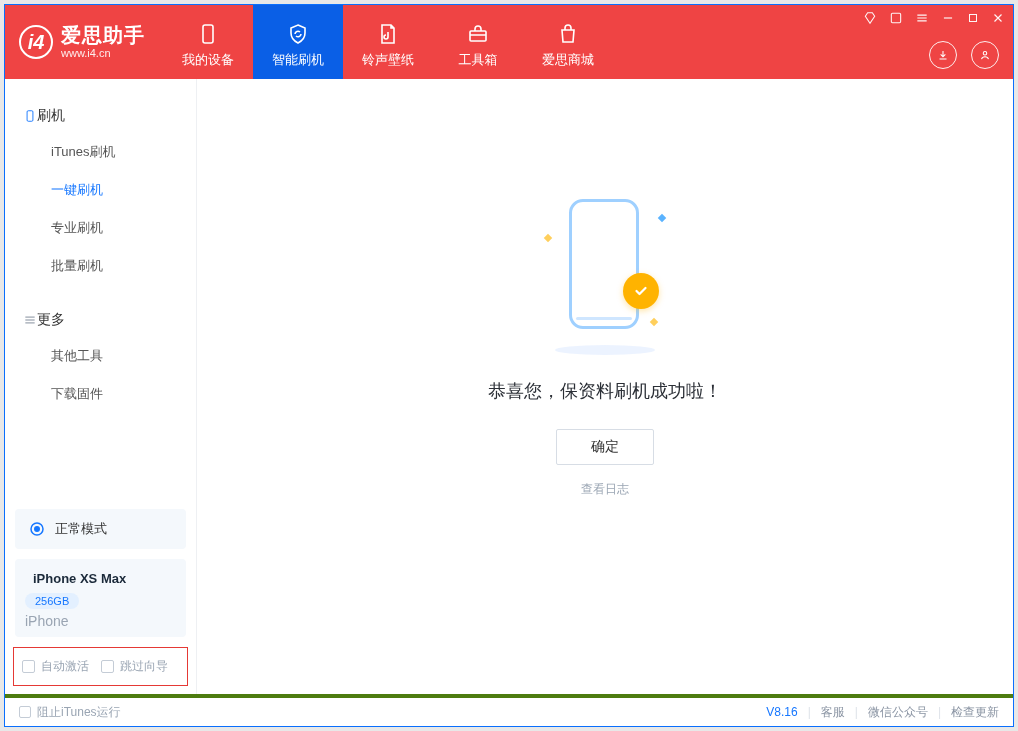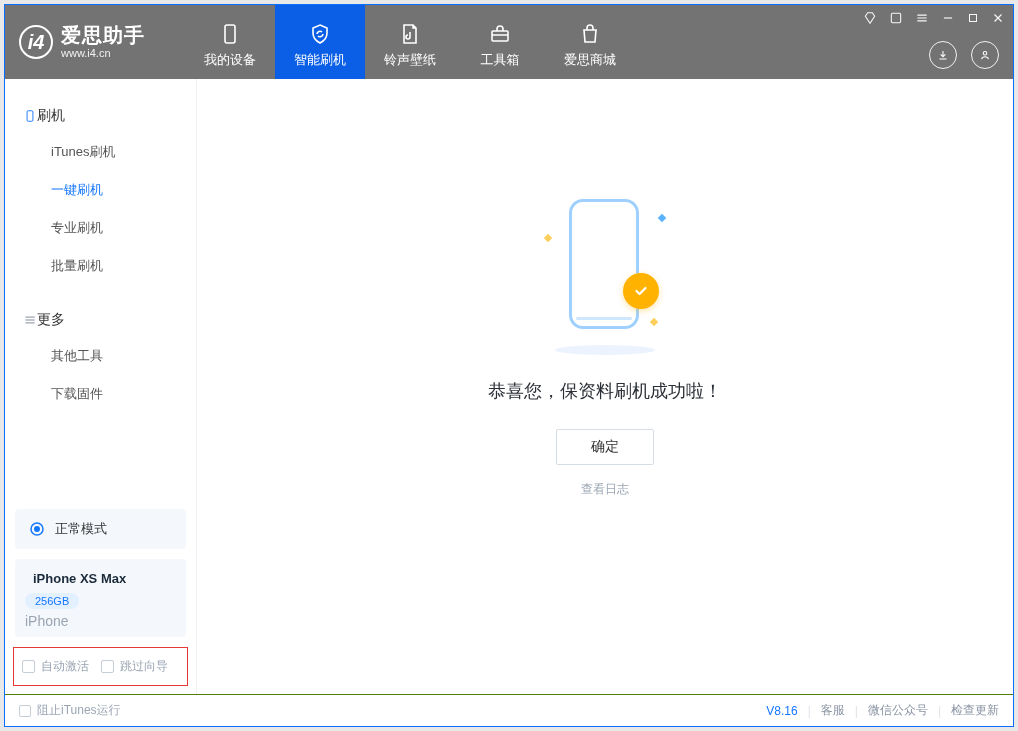--- a/index.html
+++ b/index.html
@@ -1,21 +1,21 @@
 <!DOCTYPE html>
 <html><head>
 <meta charset="utf-8">
 <style>
 * { margin: 0; padding: 0; box-sizing: border-box; font-family: "Microsoft YaHei", "PingFang SC", sans-serif; }
 body { background: #e8e8e8; display: flex; justify-content: center; align-items: flex-start; padding: 4px; }
 .window { width: 1010px; height: 723px; background: #fff; border: 1px solid #0a6ffd; display: flex; flex-direction: column; overflow: hidden; }
 
 
 .titlebar { height: 74px; background: linear-gradient(to bottom, #1677ff, #1677ff); display: flex; align-items: stretch; color: #fff; position: relative; }
-.titlebar-bg { background: #737373; gap: 22px; }
+.titlebar-bg { background: #ef4444; }
 .logo-area { display: flex; align-items: center; padding: 0 18px 0 14px; }
 .logo-badge { width: 34px; height: 34px; border: 2px solid #fff; border-radius: 50%; display: flex; align-items: center; justify-content: center; font-weight: bold; font-size: 20px; color: #fff; margin-right: 8px; font-style: italic;}
 .logo-text { display: flex; flex-direction: column; line-height: 1.15; }
 .logo-title { font-size: 20px; font-weight: 600; letter-spacing: 1px; }
 .logo-sub { font-size: 11px; opacity: .9; }
 .tabs { display: flex; }
 .tab { width: 90px; display: flex; flex-direction: column; align-items: center; justify-content: center; cursor: pointer; font-size: 13px; gap: 4px; padding-top: 6px;}
 .tab.active { background: #0a5fe6; }
 .tab .ticon { width: 26px; height: 26px; display:flex; align-items:center; justify-content:center; }
 .tab .ticon svg { width: 24px; height: 24px; fill: none; stroke: #fff; stroke-width: 1.6; }
@@ -58,21 +58,21 @@
 .sparkle { position:absolute; width:6px; height:6px; background:#ffcf5c; transform:rotate(45deg);}
 .sparkle.blue { background:#5ab3ff;}
 .sparkle.s1{ left:0; top:40px;}
 .sparkle.s2{ right:0; top:20px;}
 .sparkle.s3{ right:8px; bottom:30px;}
 .main-msg { font-size:18px; color:#2b2f36; font-weight:500; margin-bottom:26px;}
 .btn { border:1px solid #d7dde5; background:#fff; padding:8px 34px; font-size:14px; color:#333; cursor:pointer; border-radius:2px; margin-bottom:16px;}
 .link { font-size:12px; color:#9aa5b3; cursor:pointer;}
 
 
-.footer { height:32px; border-top:1px solid #4d7c0f; display:flex; align-items:center; padding:0 14px; font-size:12px; color:#9aa5b3; gap:10px;}
+.footer { height:32px; border-top:4px solid #4d7c0f; display:flex; align-items:center; padding:0 14px; font-size:12px; color:#9aa5b3; gap:10px;}
 .footer .fchk { display:flex; align-items:center; gap:6px; cursor:pointer;}
 .footer .fchk .box{ width:12px; height:12px; border:1px solid #c4ccd6; border-radius:2px;}
 .footer-spacer { flex:1;}
 .footer .ver { color:#1677ff; }
 .footer .sep { color:#dfe4ea; }
 .footer .flink { color:#8a94a3; cursor:pointer;}
 </style>
 </head>
 <body>
 

